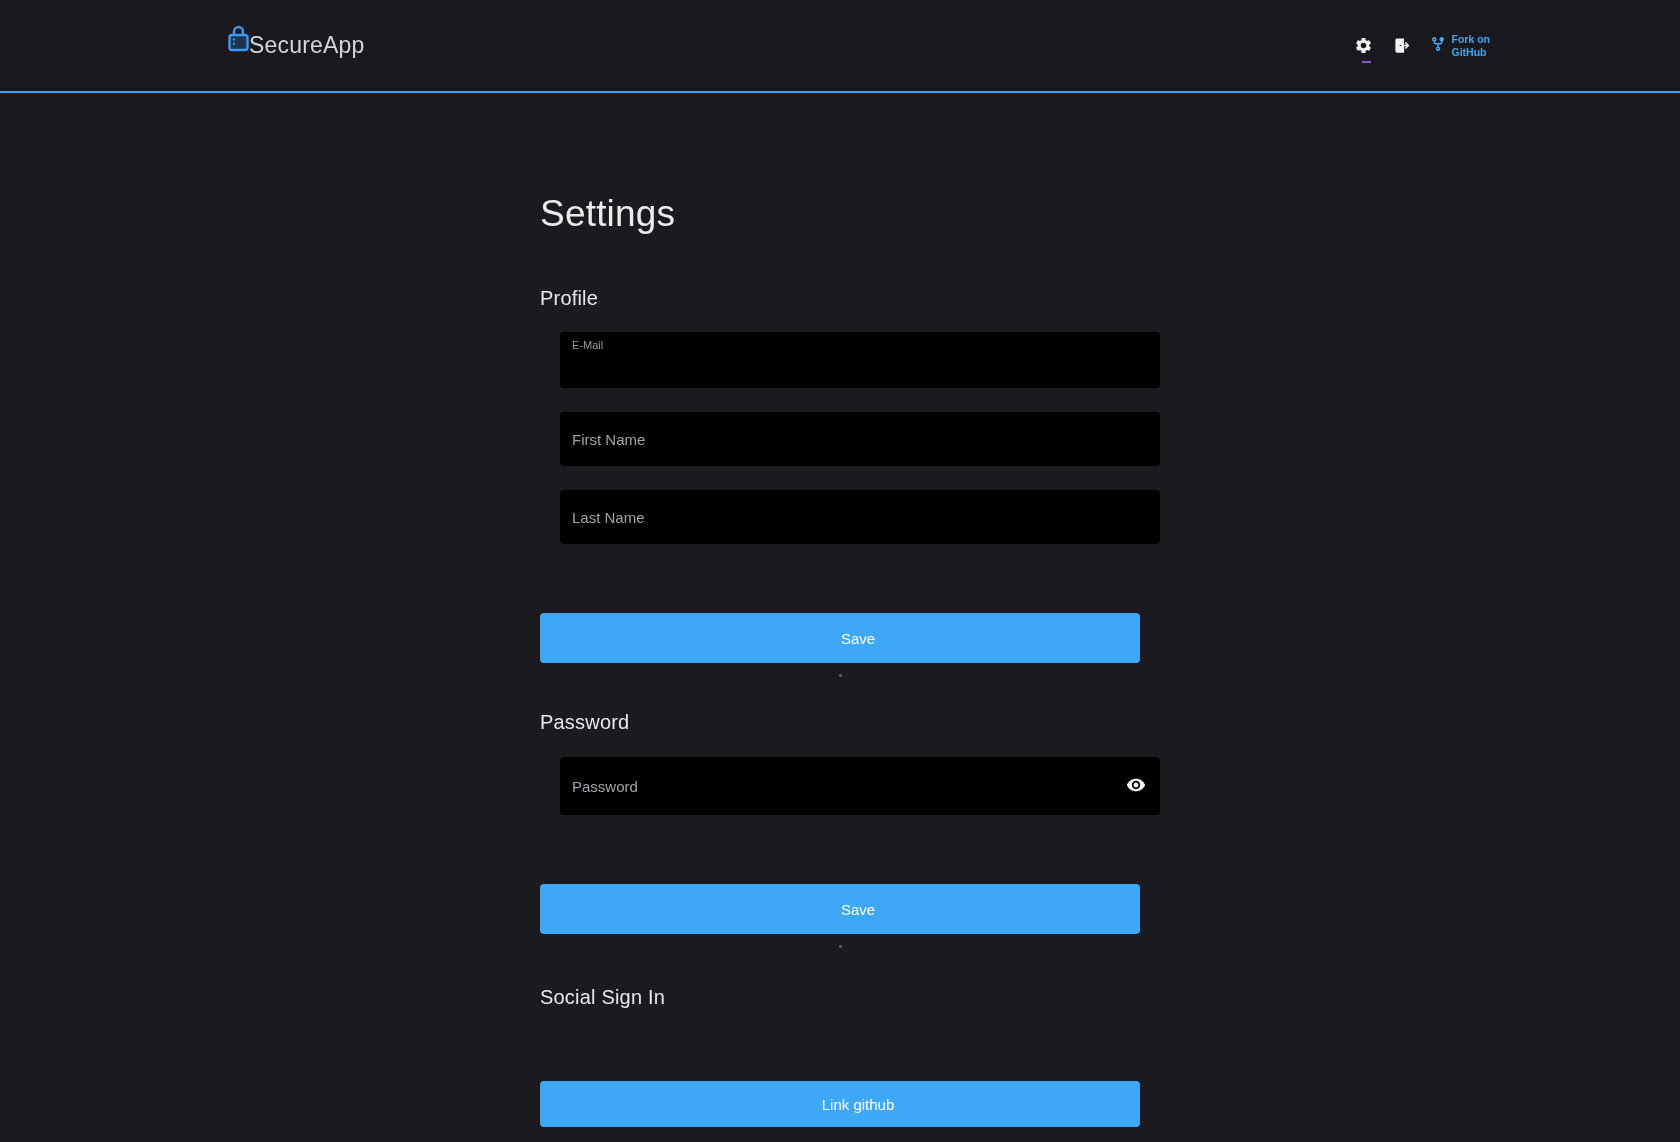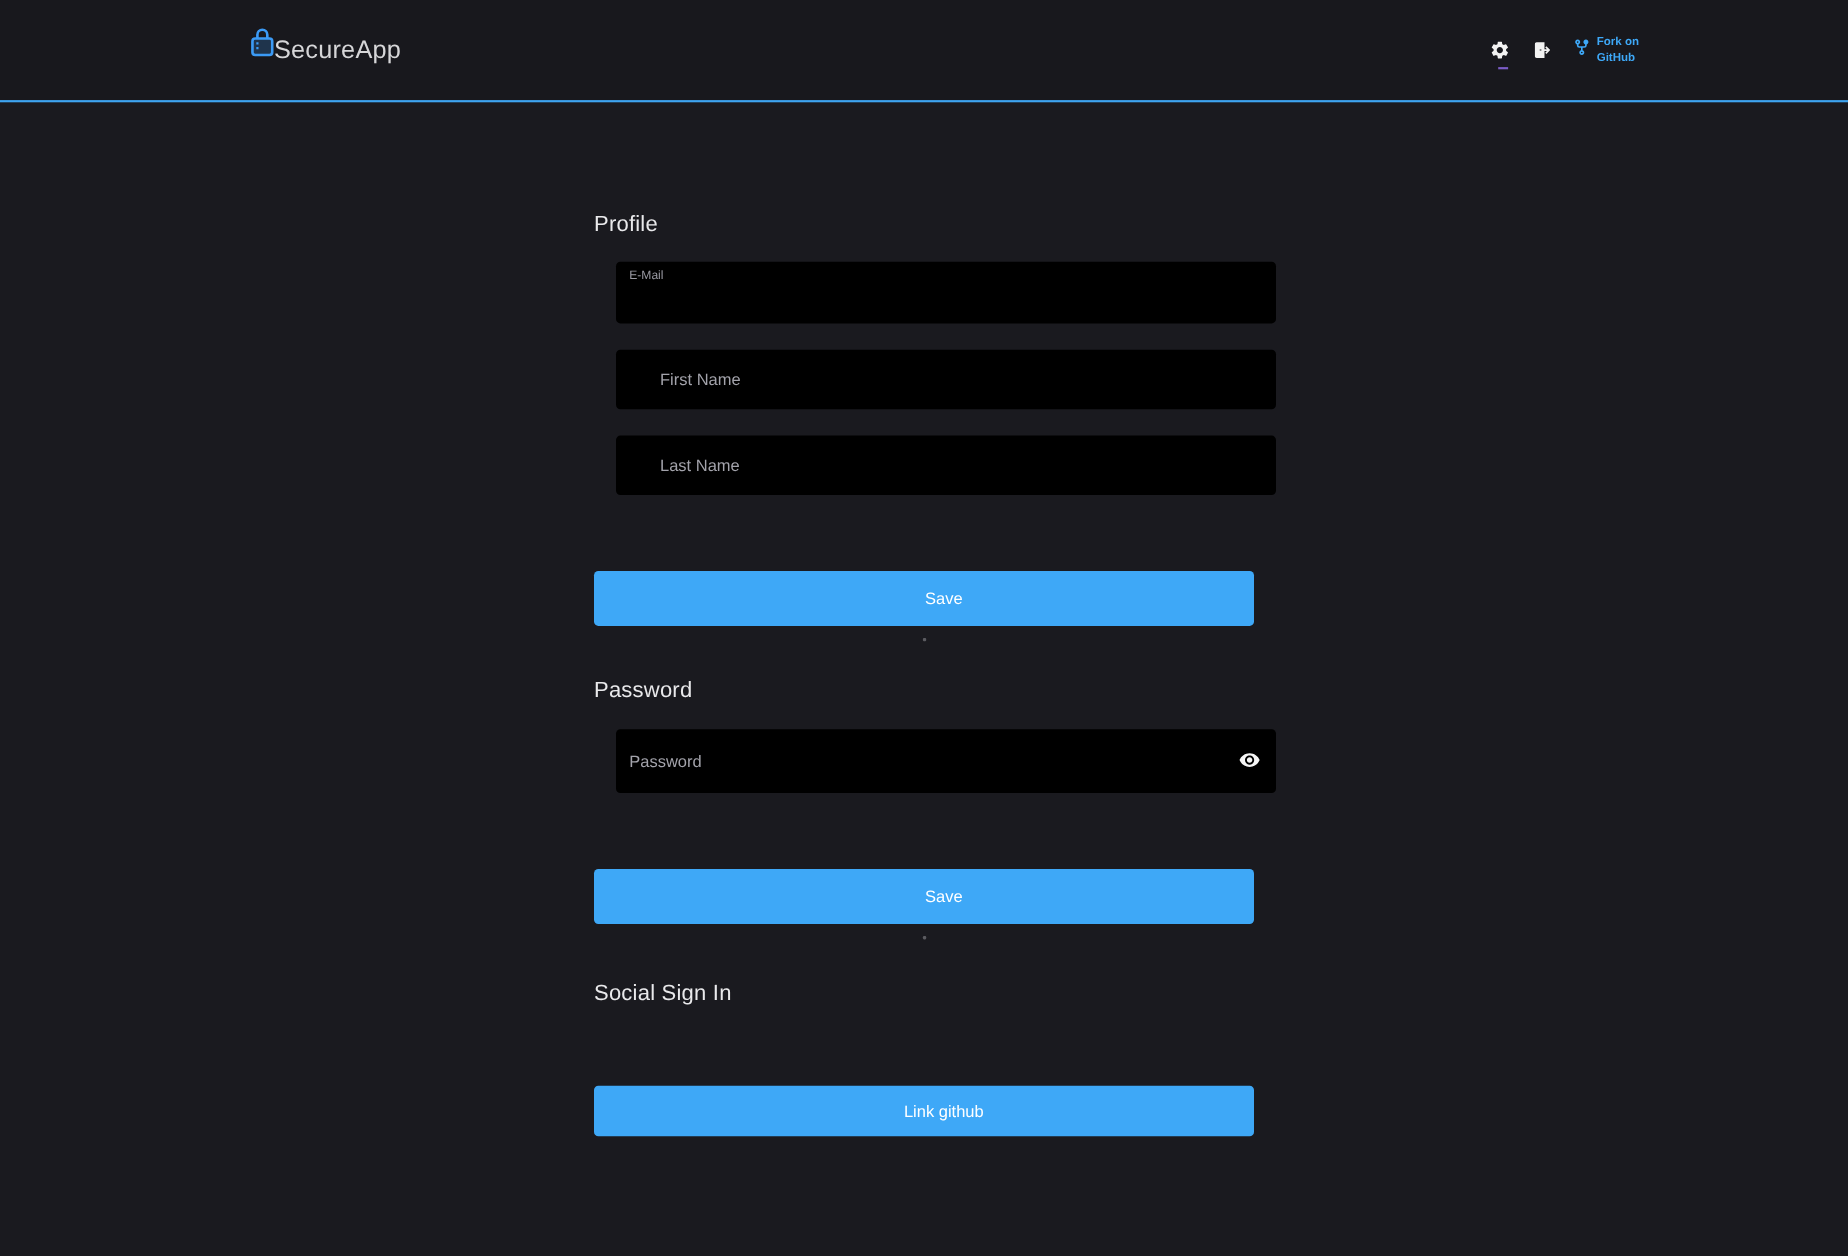--- a/index.html
+++ b/index.html
@@ -26,21 +26,21 @@
     cursor: default;
   }
   .logo .lock-wrap { transform: translateY(-5px); }
   .logo-title {
     color: #d6d6d8;
     font-size: 23px;
     letter-spacing: 0.2px;
   }
   .header-actions {
     display: flex;
-    align-items: center;
+    align-items: flex-end;
     gap: 16px;
   }
   .icon-btn {
     background: none; border: none; cursor: pointer;
     position: relative;
     display: flex; align-items: center; justify-content: center;
     padding: 4px 2px;
   }
   .icon-btn svg { display: block; }
   .active-underline {
@@ -107,21 +107,20 @@
     display: block;
     color: #9a9aa2;
     font-size: 11px;
     margin-bottom: 2px;
   }
   .field-filled input { height: 22px; }
 
   .field-plain {
     height: 54px;
     margin-top: 24px;
-    padding-left: 28px;
   }
   .field-plain input {
     height: 100%;
     padding: 0 12px;
   }
 
   .field-password {
     height: 58px;
     margin-top: 23px;
     display: flex;
@@ -205,20 +204,21 @@
       </span>
       <span class="fork-text">
         <span>Fork on</span><br>
         <span>GitHub</span>
       </span>
     </a>
   </div>
 </header>
 
 <main class="main-col">
+  <h1 class="page-title">Settings</h1>
 
   <h2 class="section-heading">Profile</h2>
 
   <div class="field field-filled">
     <label class="inner-label">E-Mail</label>
   </div>
 
   <div class="field field-plain">
     <input type="text" placeholder="First Name" style="">
   </div>

